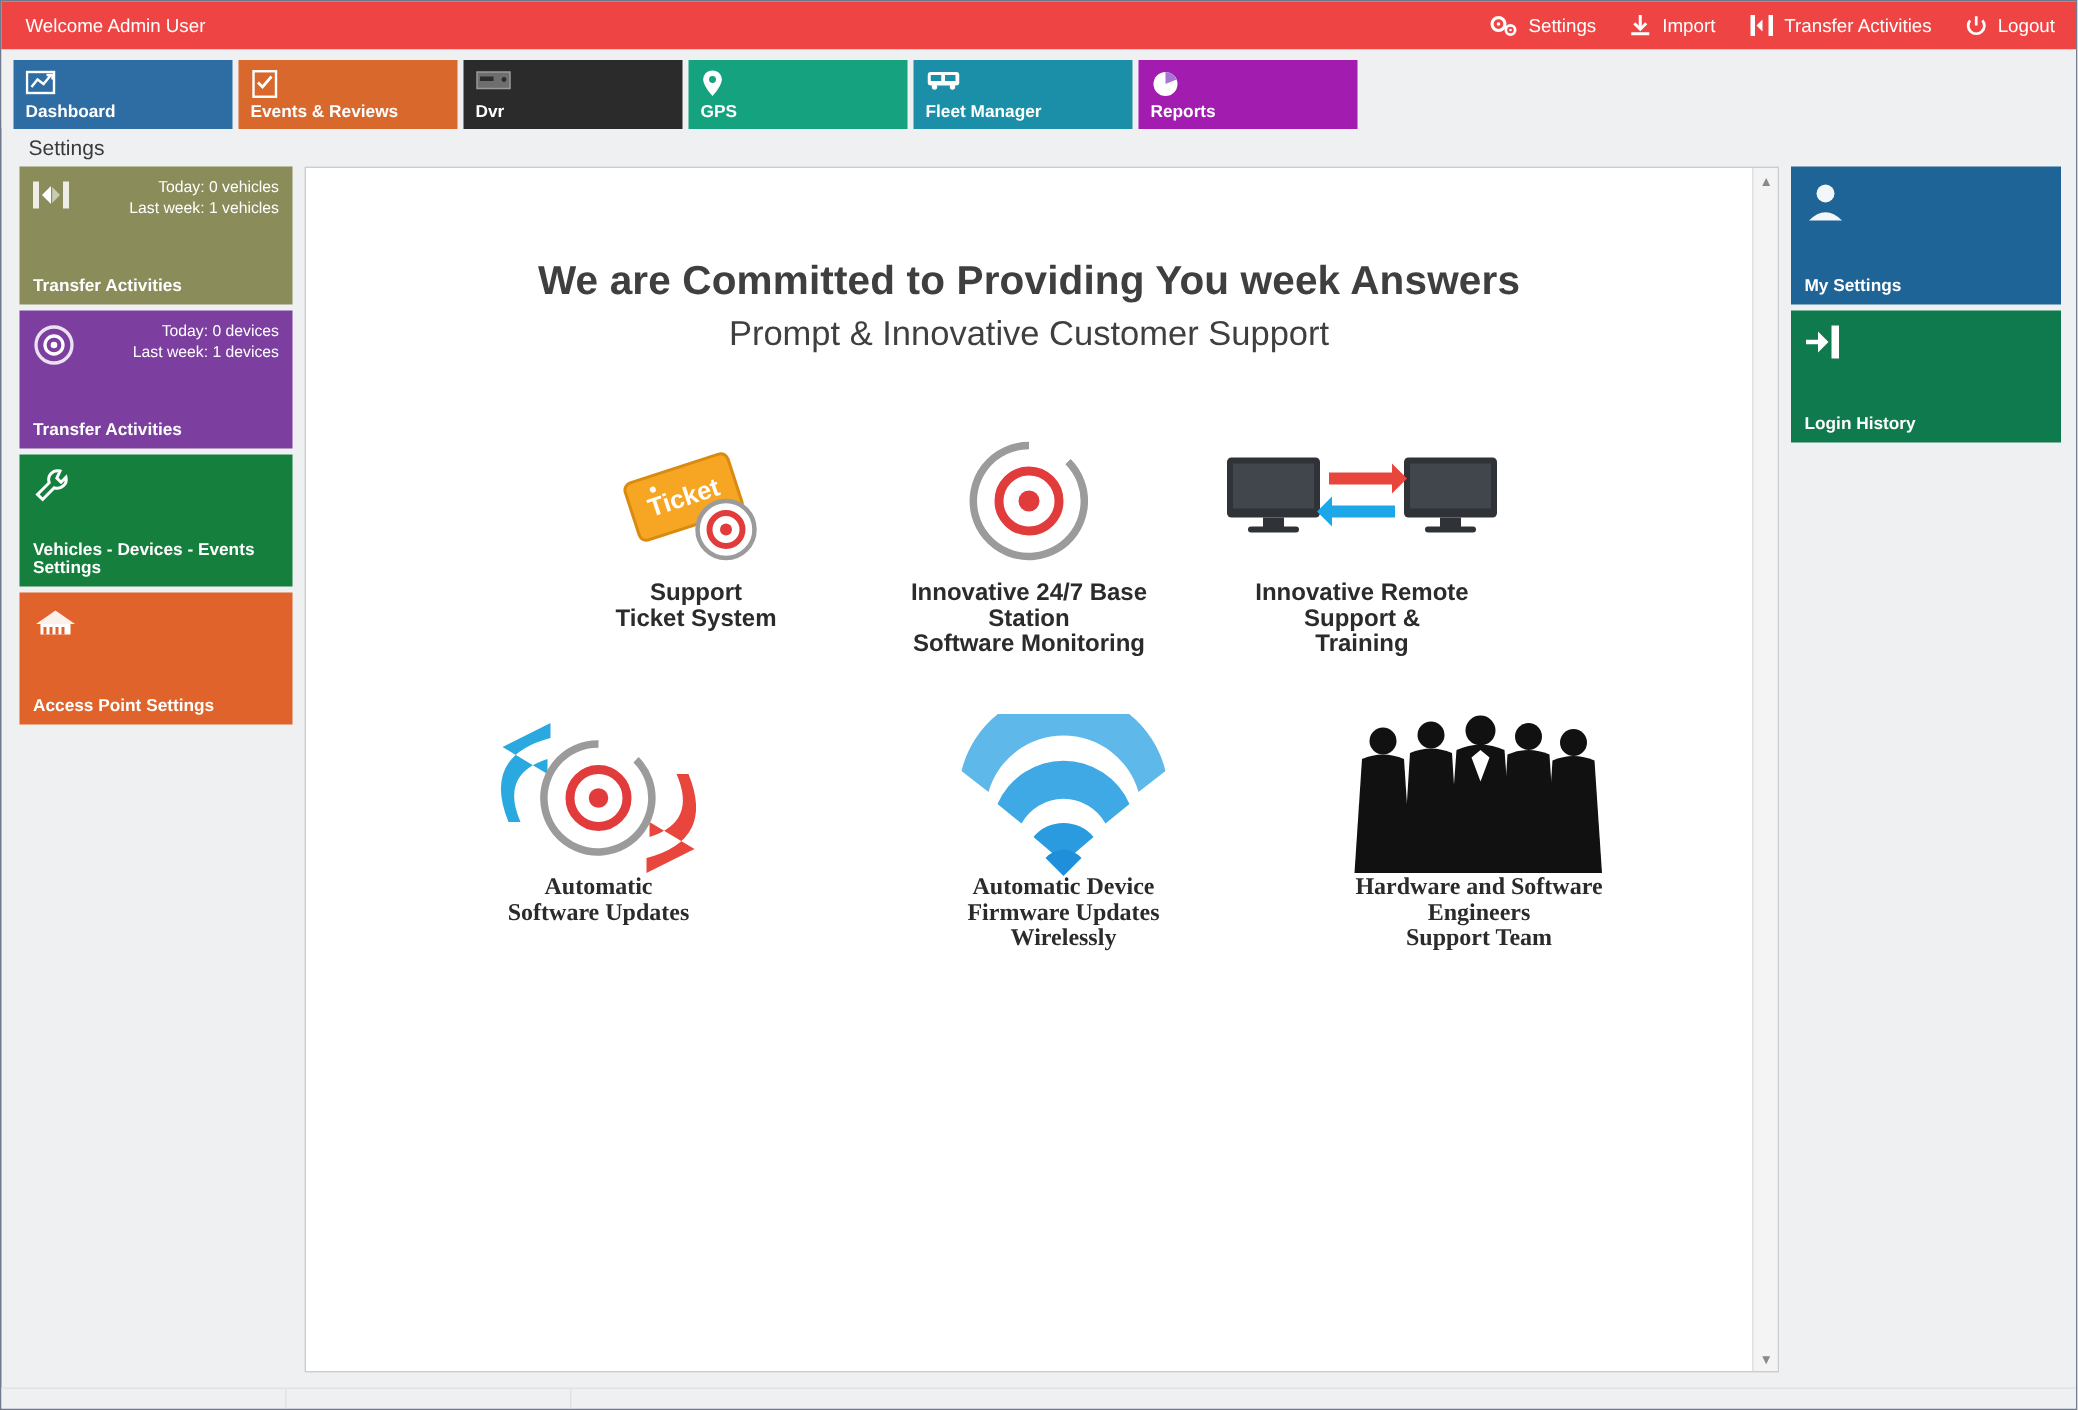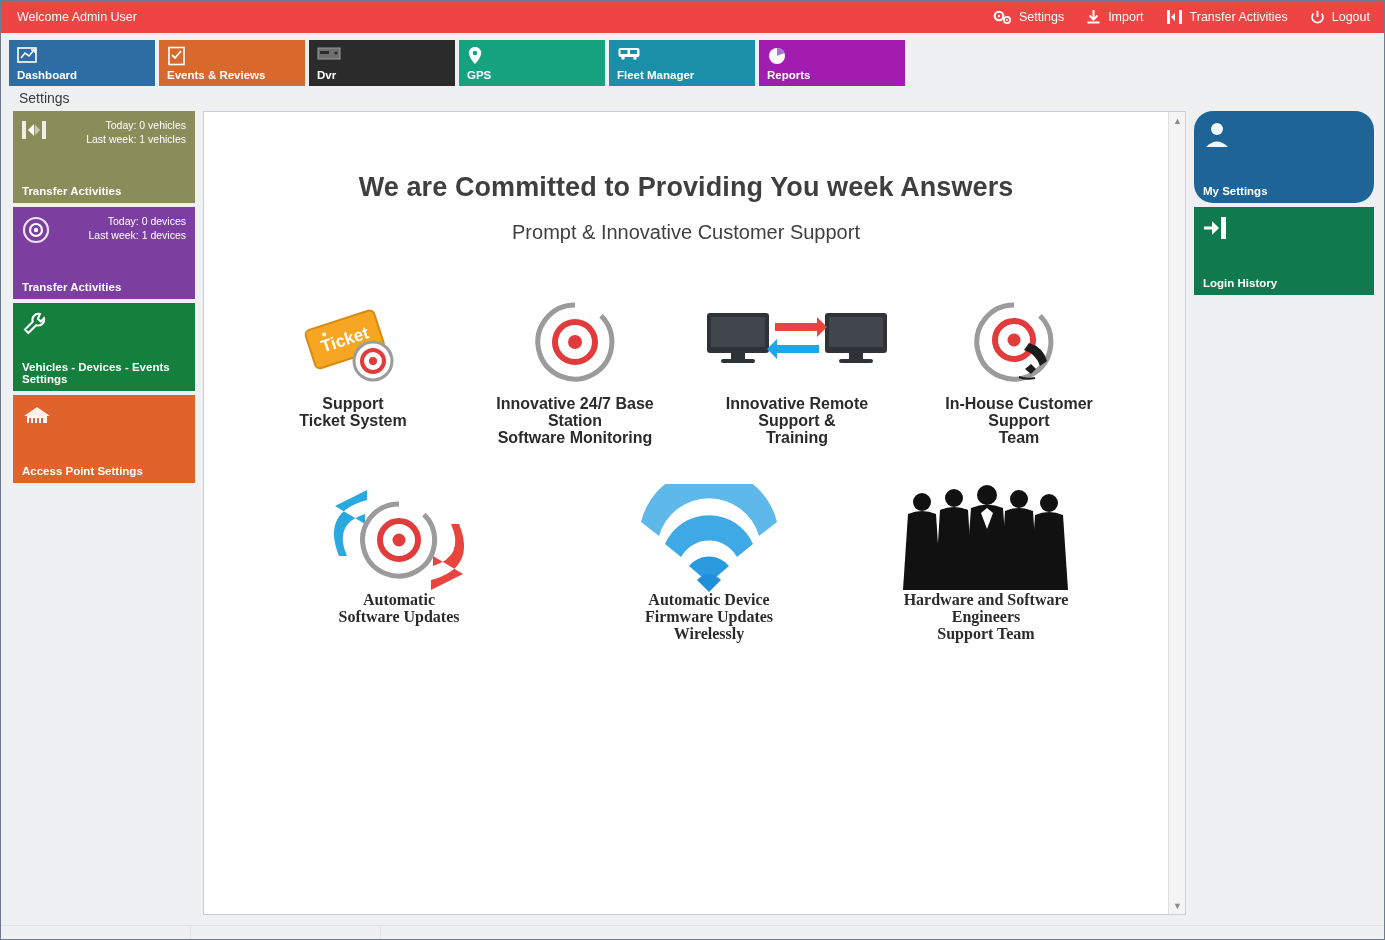--- a/index.html
+++ b/index.html
@@ -119,38 +119,38 @@
     text-align: right;
     font-size: 10.5px;
     line-height: 14px;
   }
   .tile .tile-ico { position: absolute; left: 8px; top: 8px; }
   
   .tile-transfer-veh { height: 92px; background: #8a8c5a; }
   .tile-transfer-dev { height: 92px; background: #7c3fa0; }
   .tile-vehicles { height: 88px; background: #15803d; text-decoration: underline; }
   .tile-access { height: 88px; background: #e0632b; }
-  .tile-mysettings { height: 92px; background: #1f6496; border-radius: 19px; }
+  .tile-mysettings { height: 92px; background: #1f6496; }
   .tile-admin { height: 92px; background: #8e5a46; }
   .tile-login { height: 88px; background: #0f7a4d; }
   
   .content {
     position: absolute;
     top: 0; left: 0; right: 17px; bottom: 0;
     padding: 60px 20px 0 20px;
     text-align: center;
     overflow: hidden;
   }
   .headline {
     font-size: 27px; font-weight: bold; color: #3f3f3f;
     letter-spacing: .1px;
   }
   .subhead {
-    font-size: 20px; color: #3f3f3f;
-    margin-top: 18px;
+    font-size: 23px; color: #3f3f3f;
+    margin-top: 6px;
   }
   .features {
     margin-top: 46px;
     display: flex; flex-wrap: wrap;
     justify-content: center;
     gap: 0px 22px;
   }
   .feature { width: 200px; margin-bottom: 34px; }
   .feature .fig { height: 105px; display: flex; align-items: center; justify-content: center; }
   .feature .cap {
@@ -415,34 +415,20 @@
                 <rect x="144" y="50" width="14" height="7" fill="#2f3338"></rect>
                 <rect x="134" y="56" width="34" height="4" rx="2" fill="#2f3338"></rect>
                 <path d="M70 20 L112 20 L112 14 L122 24 L112 34 L112 28 L70 28 Z" fill="#e8463c"></path>
                 <path d="M114 42 L72 42 L72 36 L62 46 L72 56 L72 50 L114 50 Z" fill="#1ea7e8"></path>
               </svg>
             </div>
             <div class="cap">Innovative Remote Support &amp;</div>
             <div class="cap">Training</div>
           </div>
 
-          <div class="feature">
-            <div class="fig">
-              <svg width="105" height="95" viewBox="0 0 105 95">
-                <path d="M47 10 a37 37 0 1 0 26 10.8" fill="none" stroke="#9b9b9b" stroke-width="5"></path>
-                <circle cx="47" cy="45" r="19" fill="none" stroke="#e23b3b" stroke-width="6"></circle>
-                <circle cx="47" cy="45" r="6.5" fill="#e23b3b"></circle>
-                <path d="M62 48 q14 4 18 18 l-7 5 q-4 -12 -16 -16 Z" fill="#1c1c1c"></path>
-                <path d="M58 74 l6 -5 l5 5 l-5 5 Z" fill="#1c1c1c"></path>
-                <path d="M52 82 q8 3 16 1" fill="none" stroke="#1c1c1c" stroke-width="2"></path>
-              </svg>
-            </div>
-            <div class="cap">In-House Customer Support</div>
-            <div class="cap">Team</div>
-          </div>
         </div>
 
         <div class="features row2">
 
           <div class="feature" style="margin-left:28px">
             <div class="fig">
               <svg width="180" height="110" viewBox="0 0 180 110">
                 <path d="M30 72 q-18 -44 28 -56 l0 -10 l-32 16 l30 18 l0 -10 q-32 10 -18 42 Z" fill="#2aa8e0"></path>
                 <path d="M150 40 q18 44 -28 56 l0 10 l32 -16 l-30 -18 l0 10 q32 -10 18 -42 Z" fill="#e8463c"></path>
                 <path d="M90 20 a36 36 0 1 0 25 10.5" fill="none" stroke="#9b9b9b" stroke-width="5"></path>

